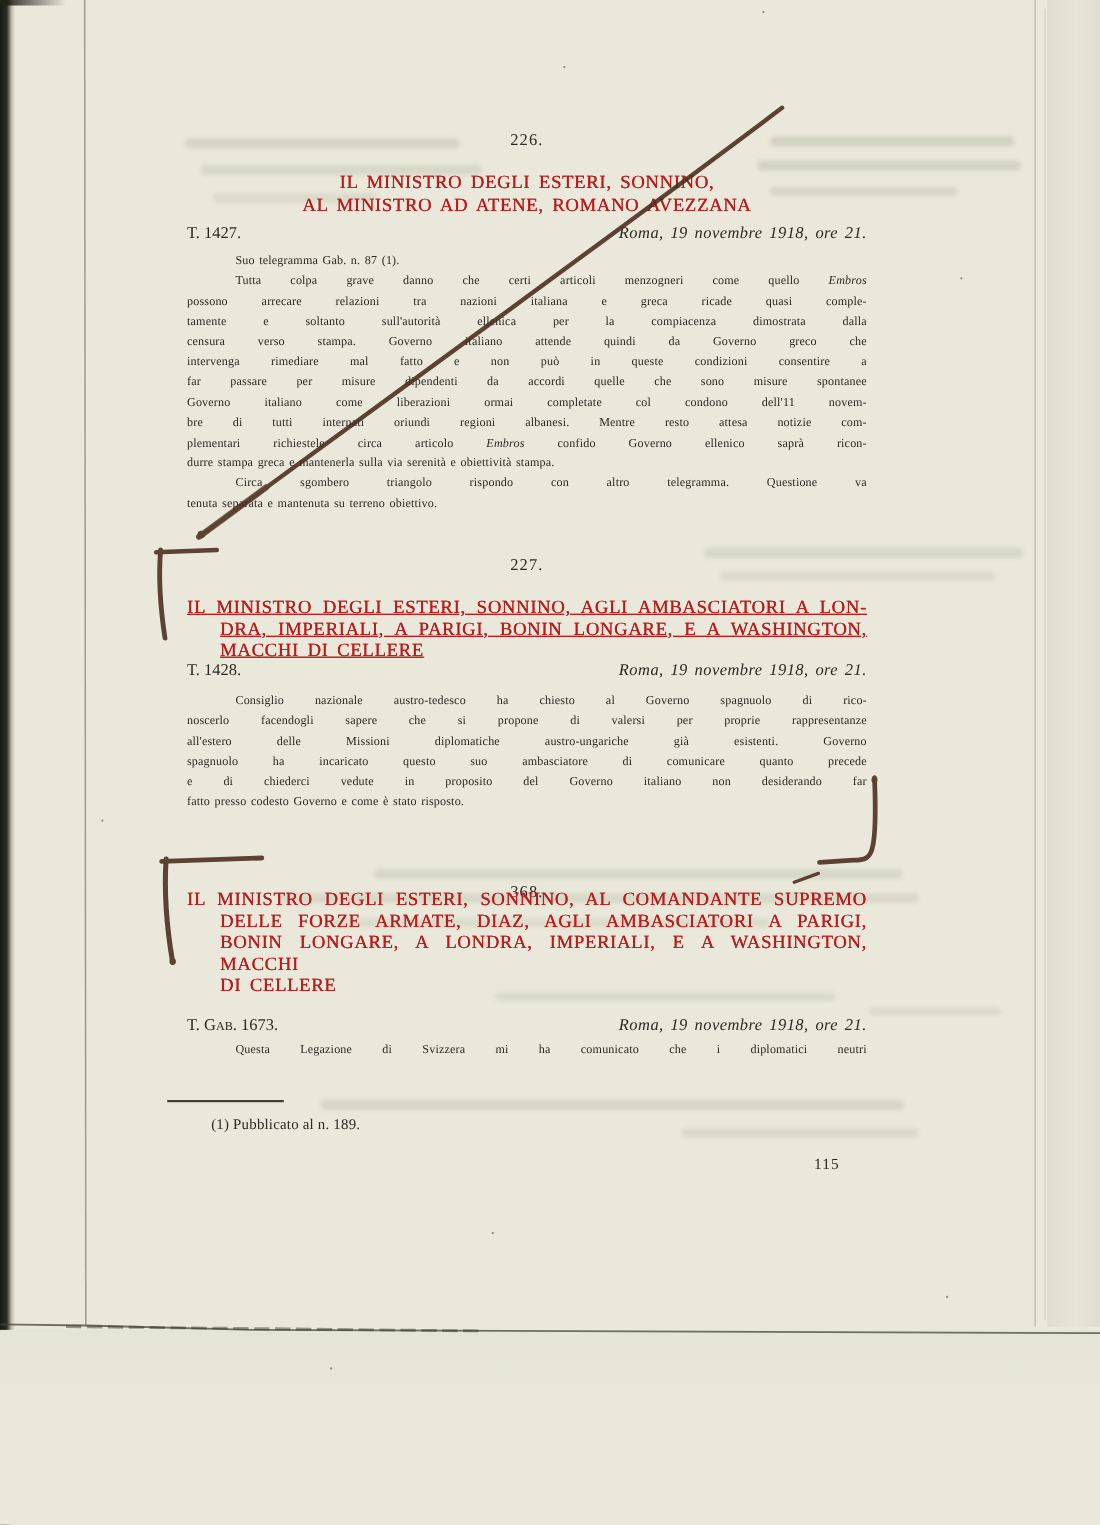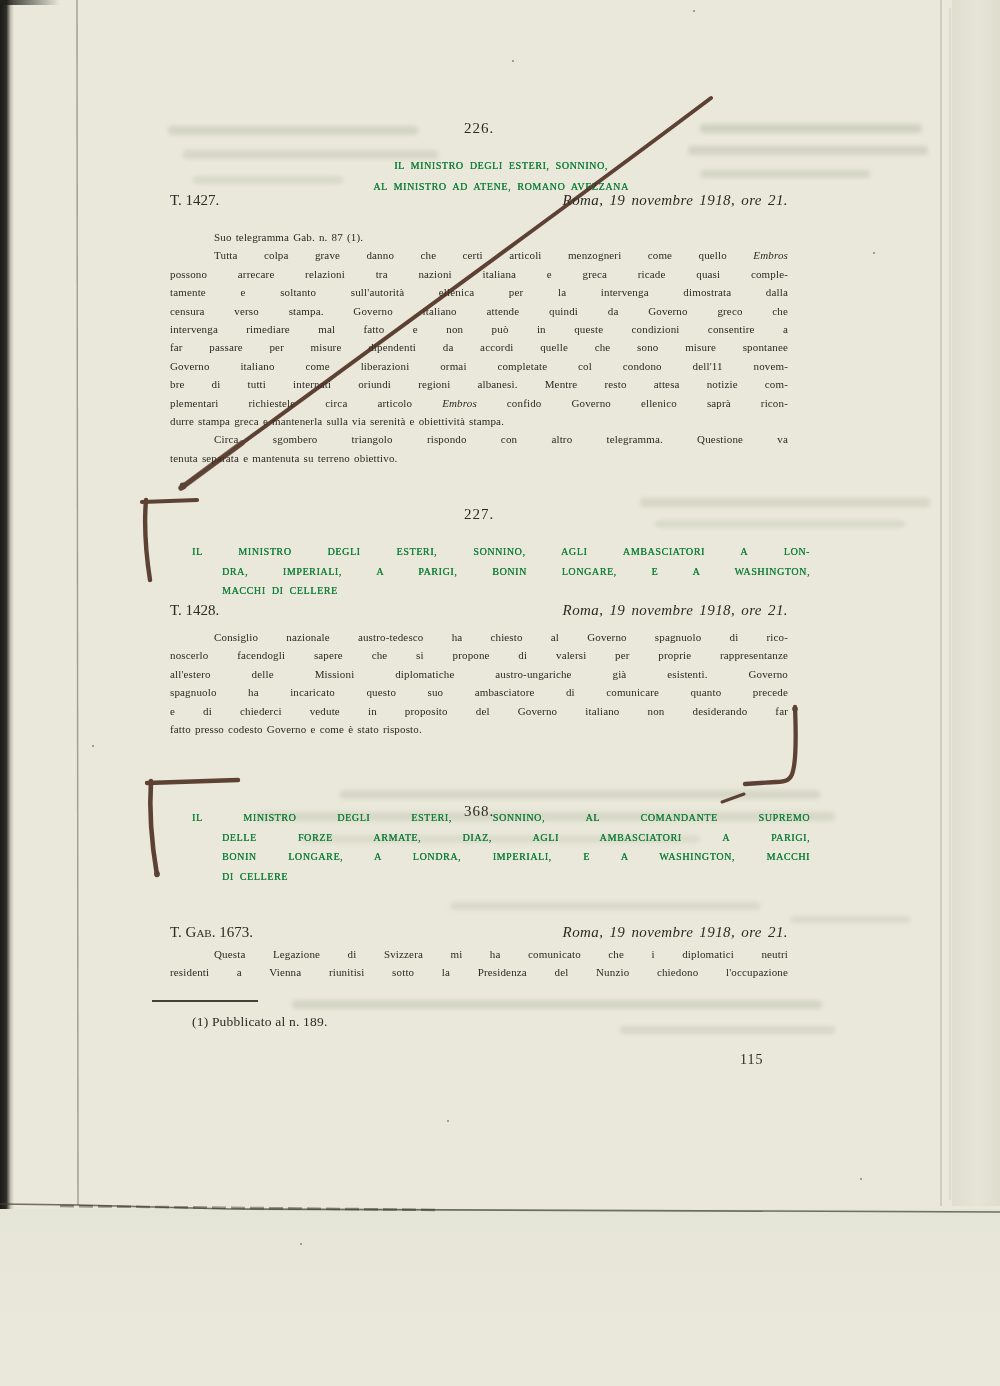--- a/index.html
+++ b/index.html
@@ -20,33 +20,33 @@
     background:linear-gradient(90deg,rgba(165,162,140,.14),rgba(165,162,140,.05) 55%,rgba(165,162,140,.16));}
   .ghost{position:absolute;border-radius:4px;filter:blur(2.1px);
     background:rgba(120,130,100,.9);}
   .speck{position:absolute;width:2px;height:2px;border-radius:50%;background:rgba(58,56,46,.55);}
   svg.overlay{position:absolute;left:0;top:0;pointer-events:none;}
 
   
   .col{position:absolute;left:170px;top:0;width:618px;height:1320px;}
   .col > section > div{position:absolute;left:0;width:100%;}
   .docnum{text-align:center;font-size:15px;letter-spacing:1px;}
-  .head{font-size:10px;letter-spacing:.6px;word-spacing:3px;
-    text-shadow:.25px 0 currentColor;color:#15803d;margin-left:22px;}
+  .head{font-size:17px;letter-spacing:.6px;word-spacing:3px;
+    text-shadow:.25px 0 currentColor;color:#b91c1c;}
   .head-center .line{text-align:center !important;text-align-last:center !important;}
   .line{text-align:justify;text-align-last:justify;}
   .line.endl{text-align-last:left;}
   .line.ind{text-indent:44px;}
   .head-hang .line.cont{padding-left:30px;}
   .refrow{display:flex;justify-content:space-between;font-size:15px;}
   .date{font-style:italic;letter-spacing:.4px;word-spacing:2px;}
   .body{font-size:11px;letter-spacing:.15px;word-spacing:1.2px;}
 
-  #n0{top:120px;} #h0{top:155px;line-height:21px;} #r0{top:192px;gap:12px;} #b0{top:228px;line-height:18.4px;}
-  #n1{top:506px;} #h1{top:542px;line-height:19.5px;} #r1{top:602px;} #b1{top:628px;line-height:18.4px;}
+  #n0{top:120px;} #h0{top:155px;line-height:21px;} #r0{top:204px;gap:12px;} #b0{top:228px;line-height:18.4px;}
+  #n1{top:506px;} #h1{top:542px;line-height:19.5px;text-decoration:underline;} #r1{top:602px;} #b1{top:628px;line-height:18.4px;}
   #n2{top:803px;} #h2{top:808px;line-height:19.5px;} #r2{top:924px;} #b2{top:945px;line-height:18.4px;}
 
   .ref.sc{font-variant:small-caps;}
   .footrule{position:absolute;left:152px;top:1000px;width:106px;height:1.6px;background:#43413a;}
   .footnote{position:absolute;left:192px;top:1014px;font-size:13.5px;letter-spacing:.2px;}
   .pagenum{position:absolute;left:740px;top:1052px;font-size:14px;letter-spacing:1px;}
 </style>
 </head>
 <body>
 
@@ -96,21 +96,21 @@
         <div class="line endl">AL MINISTRO AD ATENE, ROMANO AVEZZANA</div>
       </div>
     <div id="r0" class="refrow">
       <span class="ref">T. 1427.</span>
       <span class="date">Roma, 19 novembre 1918, ore 21.</span>
     </div>
     <div id="b0" class="body">
         <div class="line ind endl">Suo telegramma Gab. n. 87 (1).</div>
         <div class="line ind">Tutta colpa grave danno che certi articoli menzogneri come quello <i>Embros</i></div>
         <div class="line">possono arrecare relazioni tra nazioni italiana e greca ricade quasi comple-</div>
-        <div class="line">tamente e soltanto sull'autorità ellenica per la intervenga dimostrata dalla</div>
+        <div class="line">tamente e soltanto sull'autorità ellenica per la compiacenza dimostrata dalla</div>
         <div class="line">censura verso stampa. Governo italiano attende quindi da Governo greco che</div>
         <div class="line">intervenga rimediare mal fatto e non può in queste condizioni consentire a</div>
         <div class="line">far passare per misure dipendenti da accordi quelle che sono misure spontanee</div>
         <div class="line">Governo italiano come liberazioni ormai completate col condono dell'11 novem-</div>
         <div class="line">bre di tutti internati oriundi regioni albanesi. Mentre resto attesa notizie com-</div>
         <div class="line">plementari richiestele circa articolo <i>Embros</i> confido Governo ellenico saprà ricon-</div>
         <div class="line endl">durre stampa greca e mantenerla sulla via serenità e obiettività stampa.</div>
         <div class="line ind">Circa sgombero triangolo rispondo con altro telegramma. Questione va</div>
         <div class="line endl">tenuta separata e mantenuta su terreno obiettivo.</div>
       </div>
@@ -144,21 +144,20 @@
         <div class="line cont">DELLE FORZE ARMATE, DIAZ, AGLI AMBASCIATORI A PARIGI,</div>
         <div class="line cont">BONIN LONGARE, A LONDRA, IMPERIALI, E A WASHINGTON, MACCHI</div>
         <div class="line endl cont">DI CELLERE</div>
       </div>
     <div id="r2" class="refrow">
       <span class="ref sc">T. Gab. 1673.</span>
       <span class="date">Roma, 19 novembre 1918, ore 21.</span>
     </div>
     <div id="b2" class="body">
         <div class="line ind">Questa Legazione di Svizzera mi ha comunicato che i diplomatici neutri</div>
-        <div class="line">residenti a Vienna riunitisi sotto la Presidenza del Nunzio chiedono l'occupazione</div>
       </div>
   </section>
 
 </main>
 
 <div class="footrule"></div>
 <div class="footnote">(1) Pubblicato al n. 189.</div>
 <div class="pagenum">115</div>
 
 <svg class="overlay" width="1000" height="1386" viewBox="0 0 1000 1386" stroke="#4a2b1e" fill="none" stroke-linecap="round" opacity=".88">

